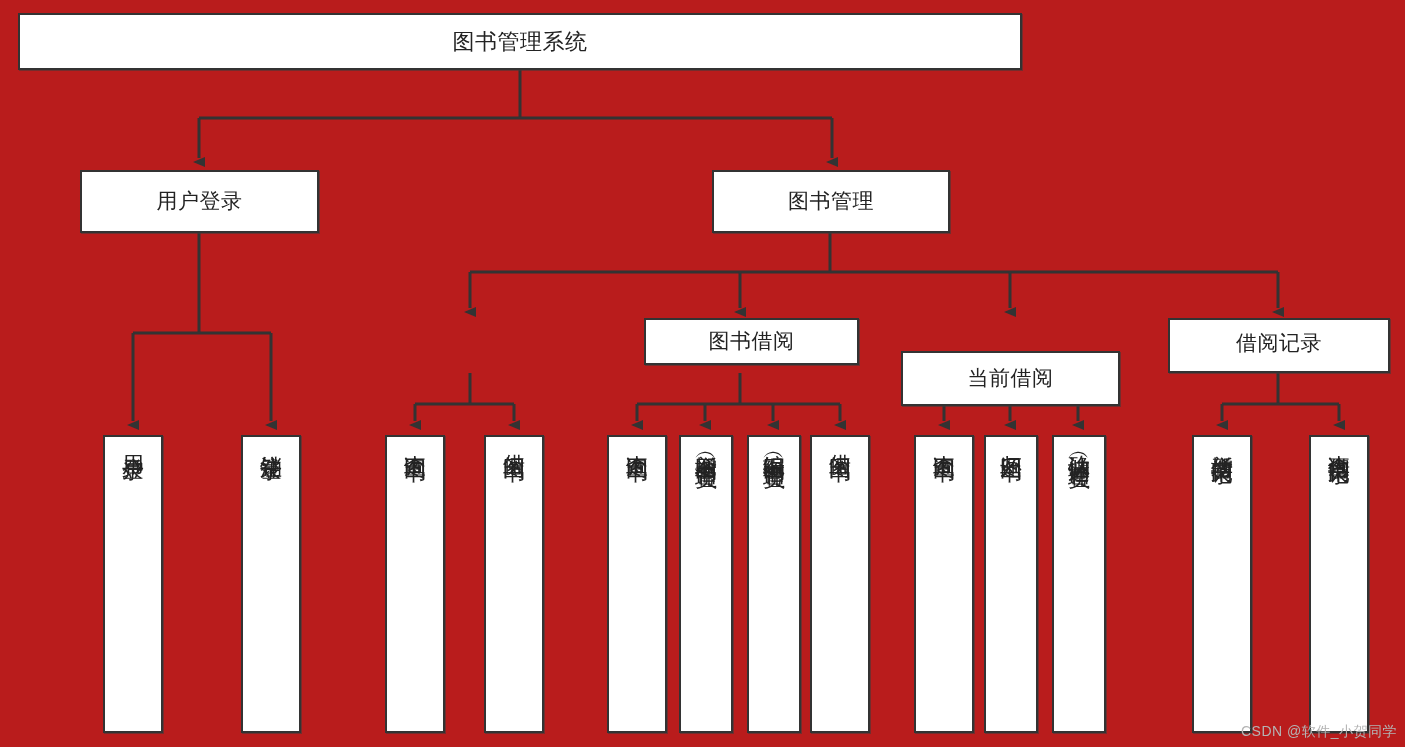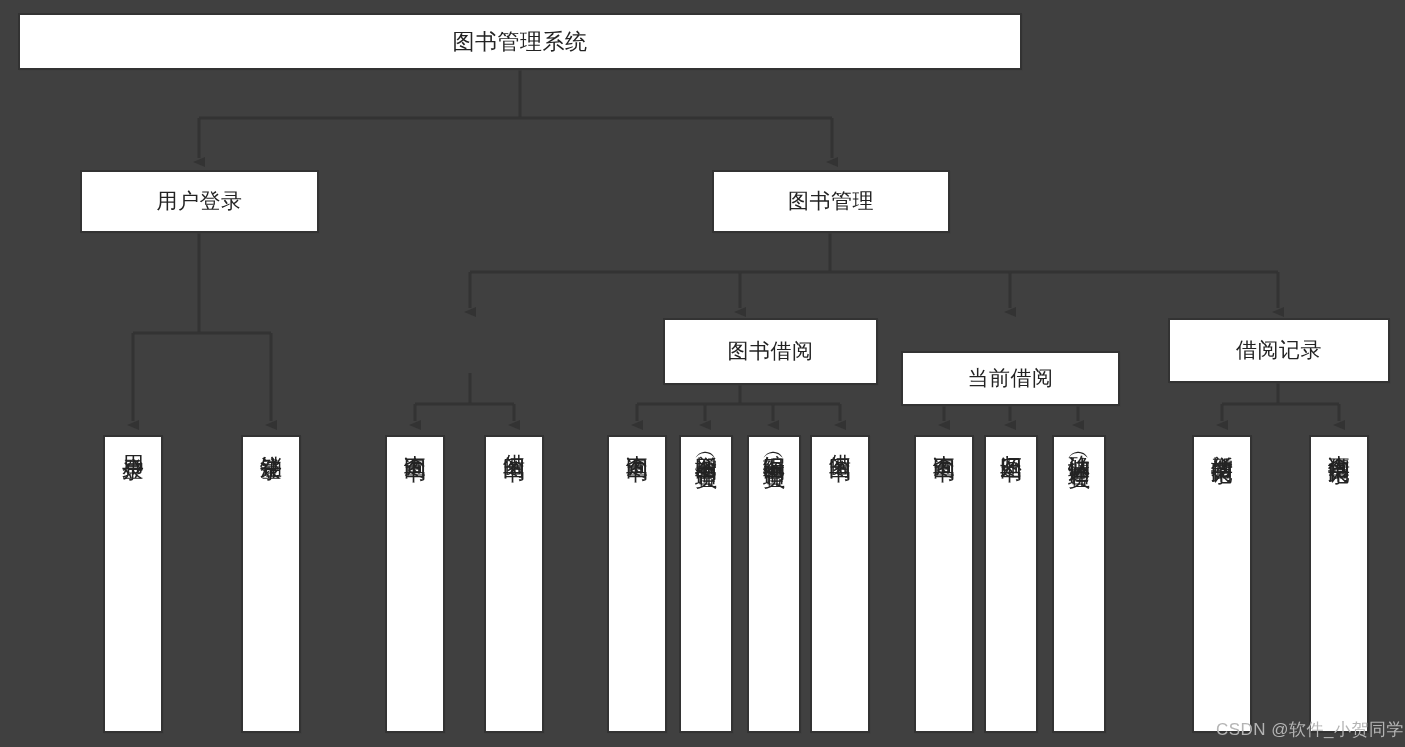--- a/index.html
+++ b/index.html
@@ -9,21 +9,21 @@
     background: #ffffff;
   }
   body {
     font-family: "Liberation Sans", "DejaVu Sans", sans-serif;
     color: #1a1a1a;
   }
   #canvas {
     position: relative;
     width: 1405px;
     height: 747px;
-    background: #404040;
+    background: #b91c1c;
     overflow: hidden;
   }
   #edges {
     position: absolute;
     left: 0;
     top: 0;
     width: 1405px;
     height: 747px;
     pointer-events: none;
   }
@@ -56,23 +56,23 @@
     line-height: 1.28;
     letter-spacing: 2px;
     white-space: nowrap;
     margin: 0 auto;
   }
   .node.root .label {
     font-size: 22px;
   }
   #watermark {
     position: absolute;
-    right: 1px;
+    right: 8px;
     bottom: 6px;
-    font-size: 17px;
+    font-size: 14px;
     color: #b4b4b4;
     letter-spacing: 0.5px;
     white-space: nowrap;
     user-select: none;
   }
 </style>
 </head>
 <body>
 
 <div id="canvas">
@@ -133,27 +133,27 @@
     <span class="label">图书管理系统</span>
   </div>
 
   <div class="node" style="left:80px; top:170px; width:239px; height:63px;">
     <span class="label">用户登录</span>
   </div>
   <div class="node" style="left:712px; top:170px; width:238px; height:63px;">
     <span class="label">图书管理</span>
   </div>
 
-  <div class="node" style="left:663px; top:318px; width:215px; height:67px;">
+  <div class="node" style="left:644px; top:318px; width:215px; height:47px;">
     <span class="label">图书借阅</span>
   </div>
   <div class="node" style="left:901px; top:318px; width:219px; height:55px;margin-top:33px;">
     <span class="label">当前借阅</span>
   </div>
-  <div class="node" style="left:1168px; top:318px; width:222px; height:65px;">
+  <div class="node" style="left:1168px; top:318px; width:222px; height:55px;font-family:Liberation Mono, monospace;">
     <span class="label">借阅记录</span>
   </div>
 
   <div class="node vertical" style="left:103px; top:435px; width:60px; height:298px;">
     <span class="label">用户登录</span>
   </div>
   <div class="node vertical" style="left:241px; top:435px; width:60px; height:298px;">
     <span class="label">注销登录</span>
   </div>
 

